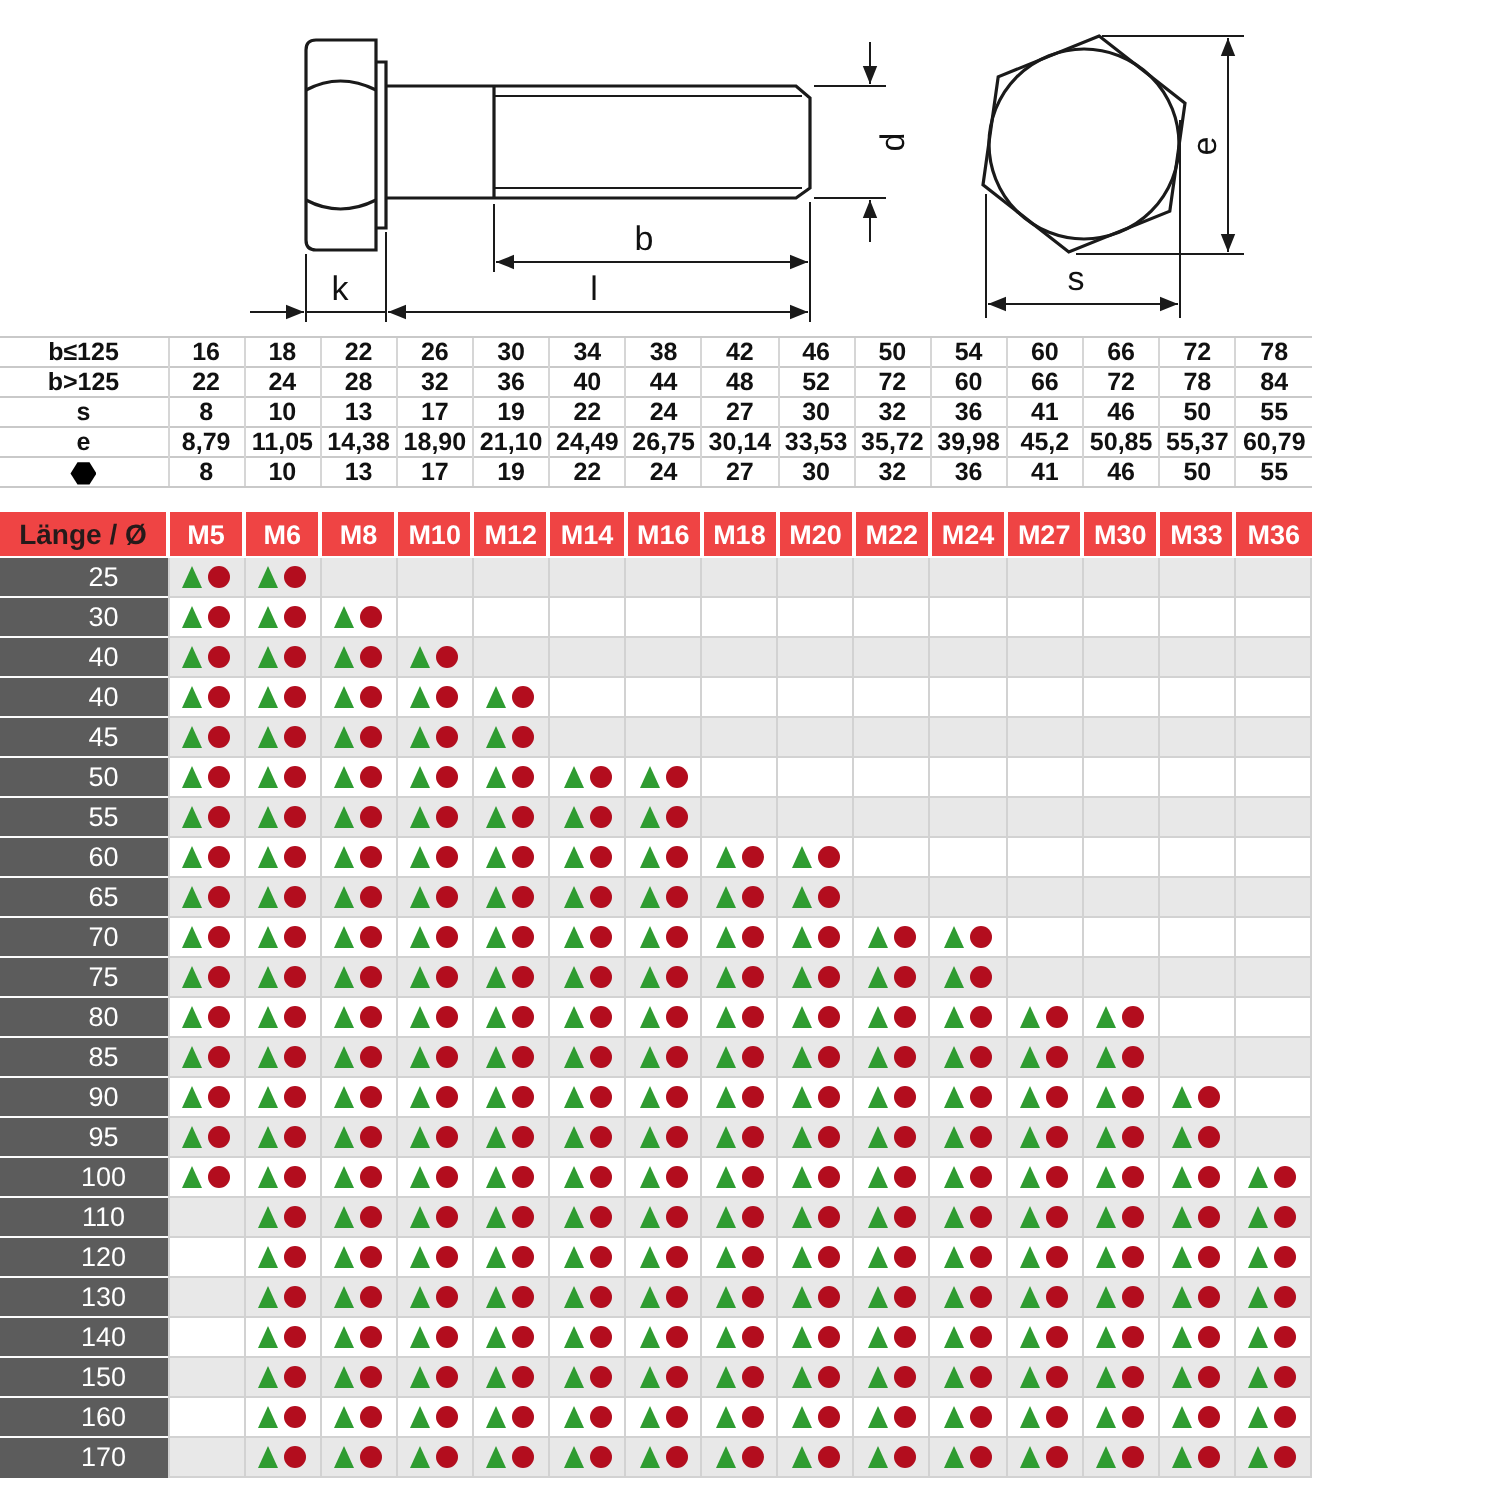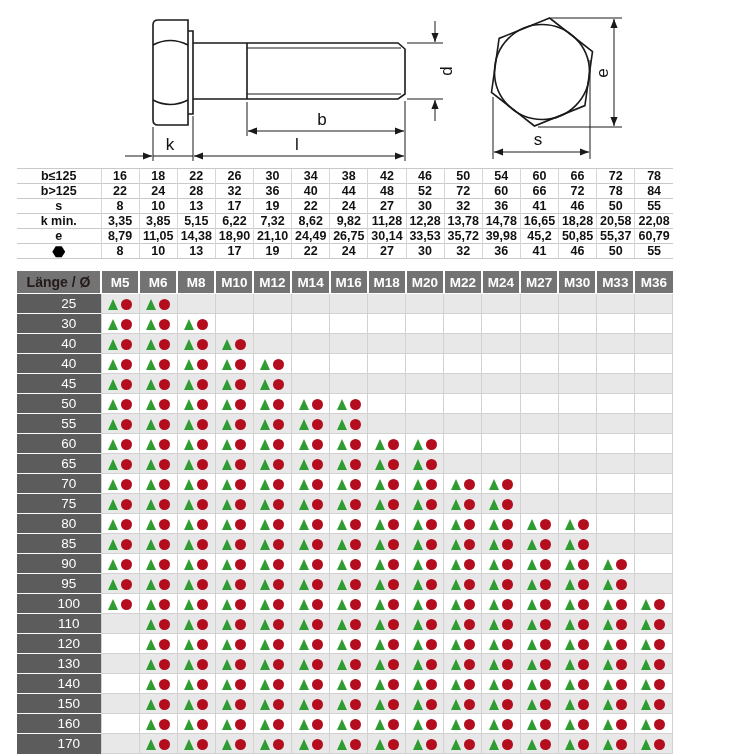--- a/index.html
+++ b/index.html
@@ -1,33 +1,33 @@
 <!DOCTYPE html>
 <html><head>
 <meta charset="utf-8">
 <style>
   html,body{margin:0;padding:0;background:#fff;}
   body{width:748px;height:756px;overflow:hidden;font-family:"Liberation Sans",sans-serif;}
   .drawing{width:748px;height:166px;}
   .drawing svg{display:block;}
 
   
-  table{border-collapse:collapse;table-layout:fixed;width:656px;margin-left:17px;}
+  table{border-collapse:collapse;table-layout:fixed;width:656px;}
   col.labelcol{width:84px;}
   .spec{margin-top:2px;}
   .spec td{height:12px;border-top:1px solid #c9c9c9;border-left:1px solid #d6d6d6;
            text-align:center;font-size:12.5px;font-weight:bold;color:#111;padding:0;white-space:nowrap;}
   .spec tr:last-child td{border-bottom:1px solid #c9c9c9;}
   .spec td:first-child{border-left:none;}
   .hex-dot{display:inline-block;width:13px;height:12px;background:#000;vertical-align:middle;
            clip-path:polygon(27% 4%,73% 4%,100% 50%,73% 96%,27% 96%,0 50%);}
 
   
   .matrix{margin-top:12px;}
-  .matrix th{height:22px;background:#737373;color:#fff;font-size:13.5px;font-weight:bold;
+  .matrix th{height:22px;background:#ef4444;color:#fff;font-size:13.5px;font-weight:bold;
              border-left:2px solid #fff;border-bottom:1px solid #fff;padding:0;}
   .matrix th:first-child{border-left:none;color:#251a1a;font-size:14px;}
   .matrix td{height:19px;padding:0;text-align:center;vertical-align:middle;}
   .matrix td.len{background:#5c5c5c;color:#fff;font-size:13.5px;font-weight:normal;
                  border-top:1px solid #fdfdfd;padding-left:20px;}
   .matrix td.cell{background:#fff;border:1px solid #d2d2d2;}
   .matrix tr.alt td.cell{background:#e8e8e8;}
   .tri{display:inline-block;width:0;height:0;border-left:5.5px solid transparent;
        border-right:5.5px solid transparent;border-bottom:11px solid #2f9c31;vertical-align:middle;}
   .dot{display:inline-block;width:11px;height:11px;border-radius:50%;background:#b30d1e;
@@ -136,38 +136,20 @@
         <td>27</td>
         <td>30</td>
         <td>32</td>
         <td>36</td>
         <td>41</td>
         <td>46</td>
         <td>50</td>
         <td>55</td>
       </tr>
       <tr>
-        <td>k min.</td>
-        <td>3,35</td>
-        <td>3,85</td>
-        <td>5,15</td>
-        <td>6,22</td>
-        <td>7,32</td>
-        <td>8,62</td>
-        <td>9,82</td>
-        <td>11,28</td>
-        <td>12,28</td>
-        <td>13,78</td>
-        <td>14,78</td>
-        <td>16,65</td>
-        <td>18,28</td>
-        <td>20,58</td>
-        <td>22,08</td>
-      </tr>
-      <tr>
         <td>e</td>
         <td>8,79</td>
         <td>11,05</td>
         <td>14,38</td>
         <td>18,90</td>
         <td>21,10</td>
         <td>24,49</td>
         <td>26,75</td>
         <td>30,14</td>
         <td>33,53</td>

